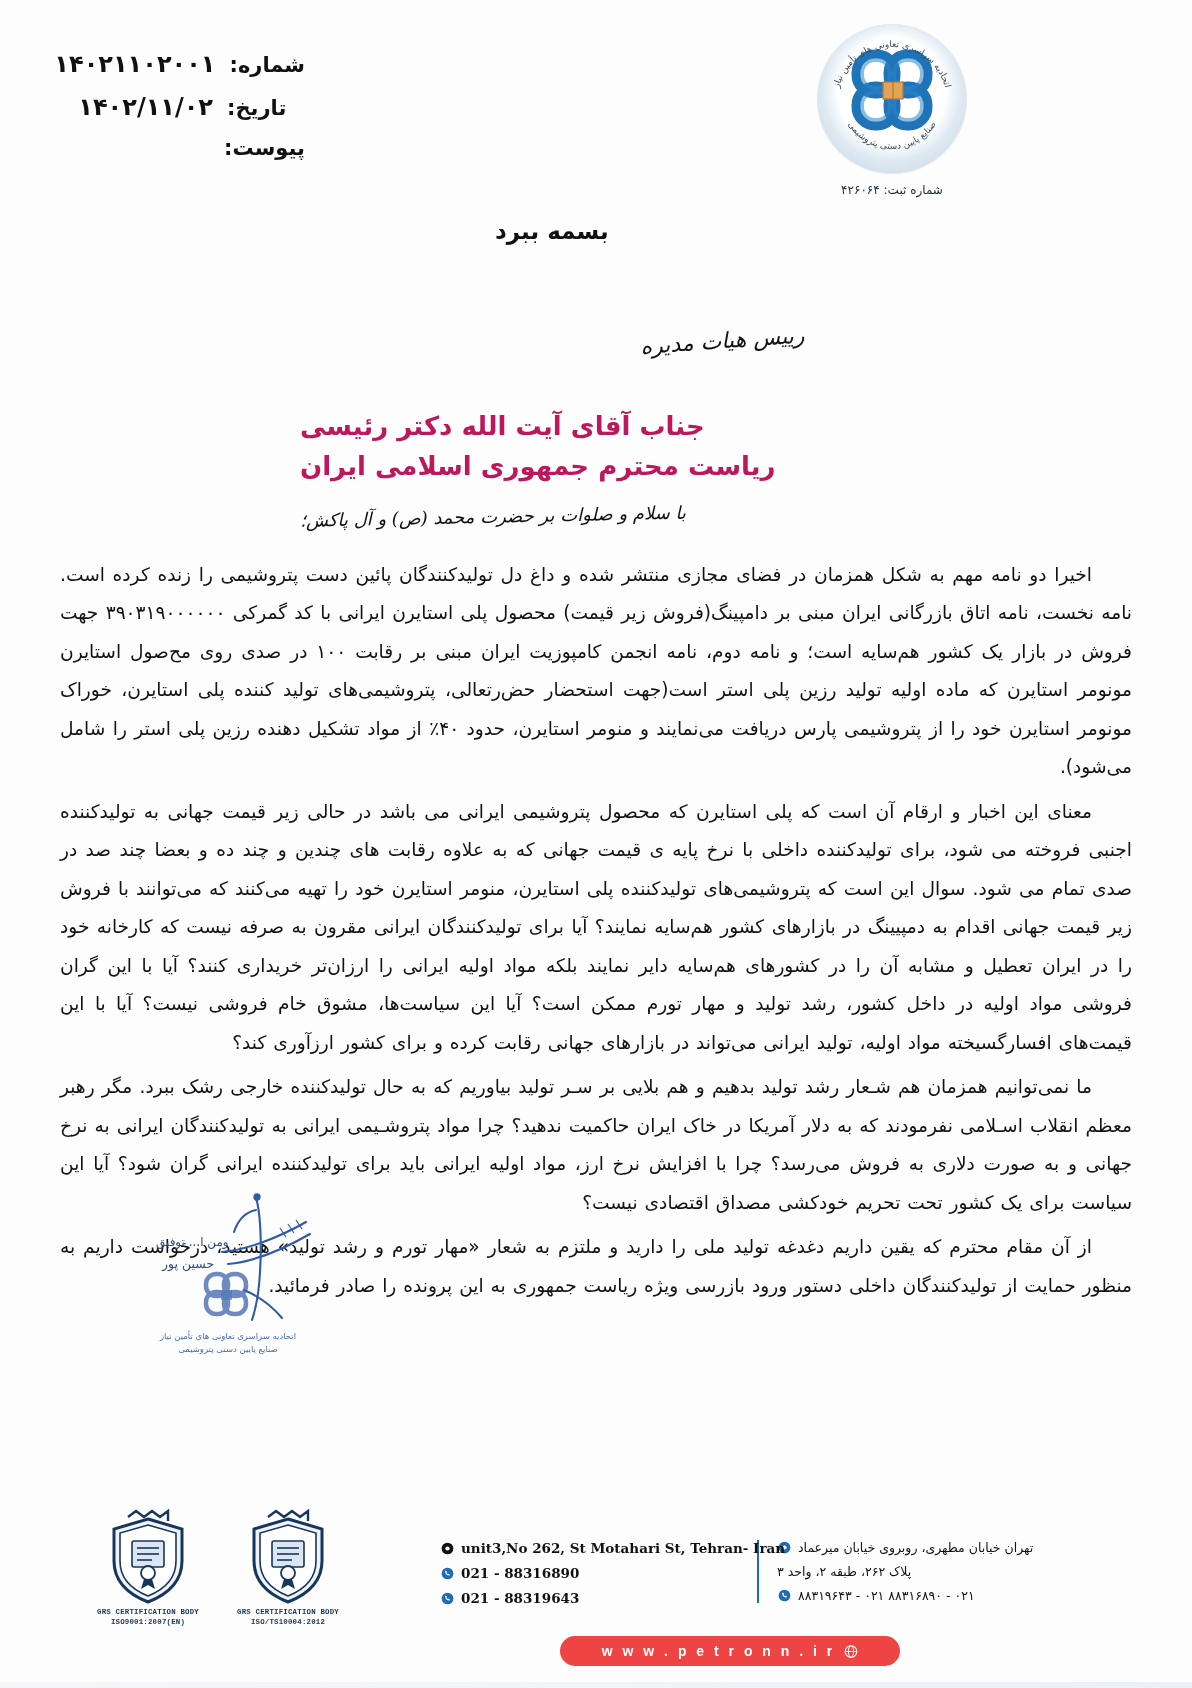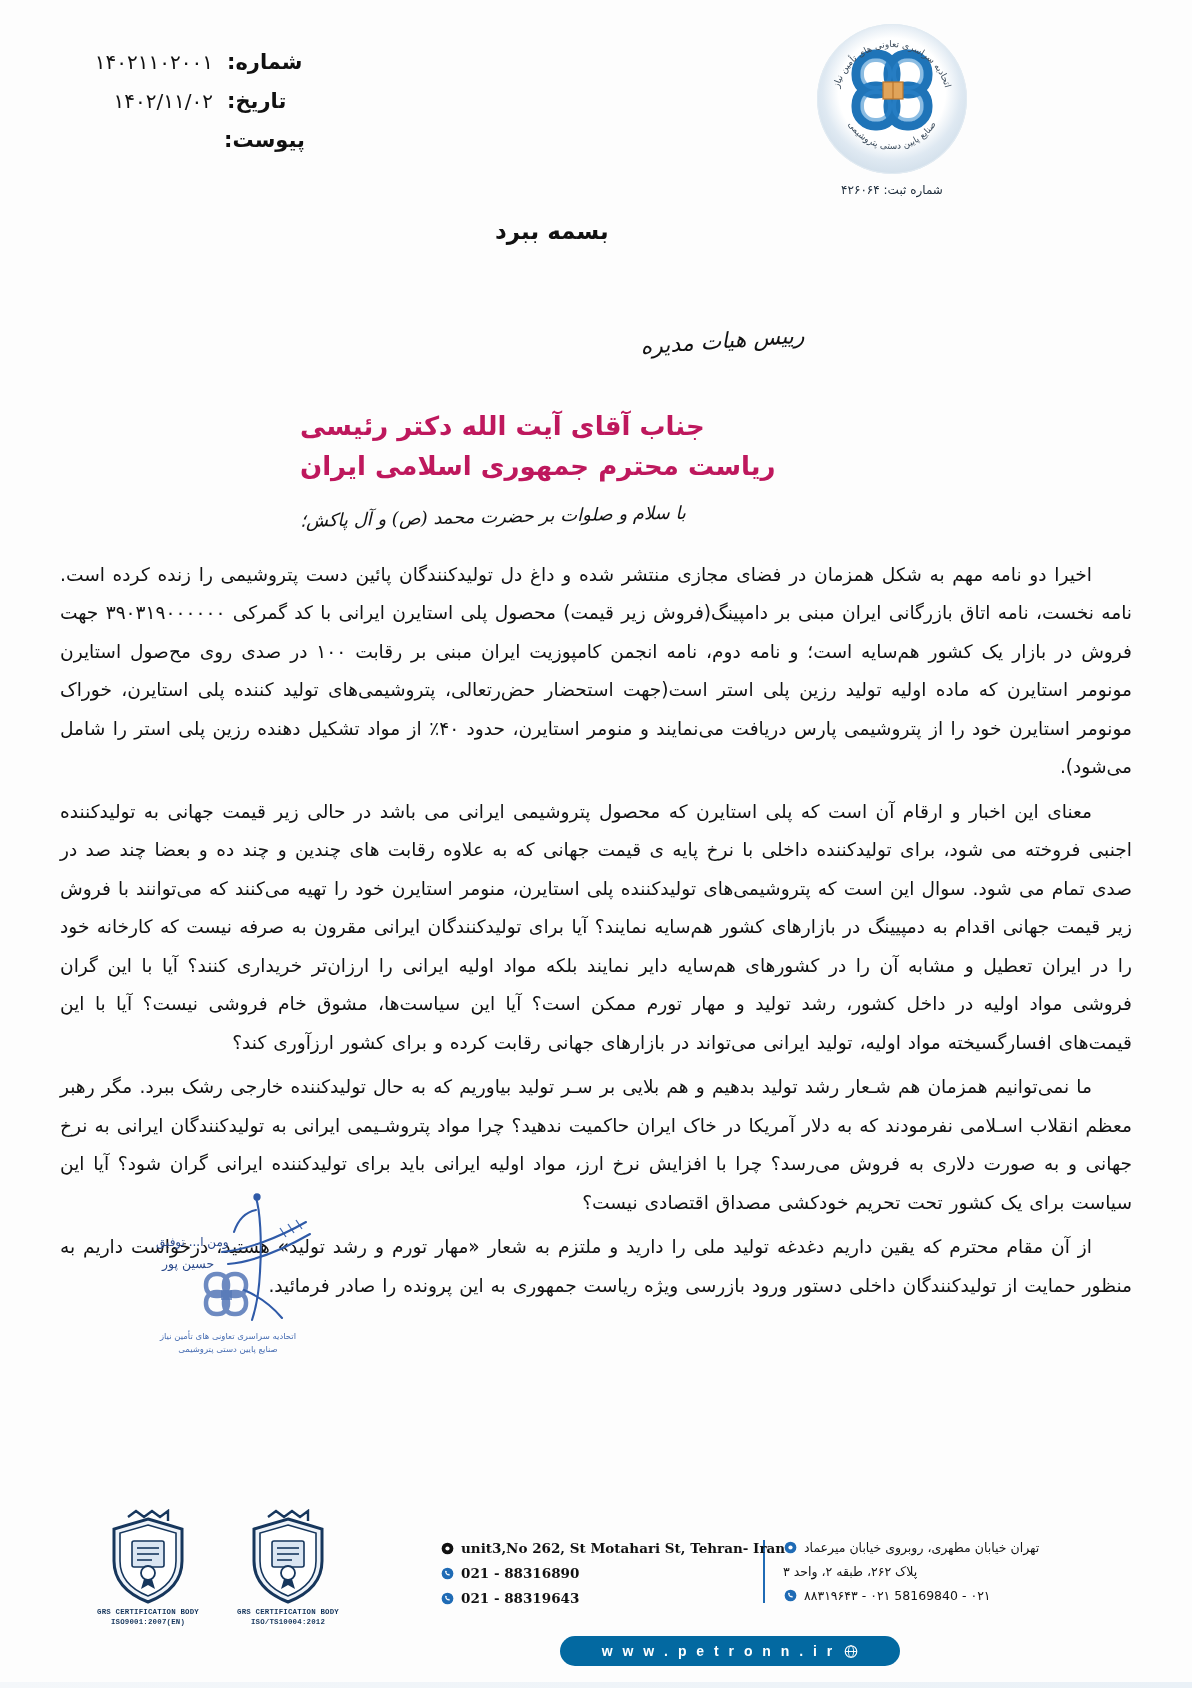--- a/index.html
+++ b/index.html
@@ -25,21 +25,21 @@
     display:flex;justify-content:flex-start;align-items:baseline;
     margin-bottom:15px;
     gap:14px;
   }
   .meta-label{
     font-size:21px;font-weight:bold;color:#111;
     width:78px;text-align:left;
     letter-spacing:0px;
   }
   .meta-value{
-    font-size:20px;font-weight:normal;color:#111;
+    font-size:24px;font-weight:bold;color:#111;
     direction:ltr;unicode-bidi:embed;
     white-space:nowrap;
     text-align:right;
   }
 
   
   .logo-block{
     position:absolute;top:24px;left:742px;width:300px;text-align:center;
   }
   .logo-ring-wrap{
@@ -166,41 +166,41 @@
   .contact-col{
     display:flex;flex-direction:column;gap:9px;
   }
   .col-fa{
     width:270px;direction:rtl;text-align:right;
     padding-left:18px;
     border-left:2px solid #1f6bb5;
   }
   .col-en{
     width:305px;direction:ltr;text-align:left;
-    padding-right:18px;
+    padding-right:12px;
   }
   .c-line{
     display:flex;align-items:center;gap:7px;
     font-size:12.5px;color:#111;
     font-family:"DejaVu Sans",sans-serif;
     white-space:nowrap;
   }
   .col-fa .c-line{justify-content:flex-end;direction:rtl;}
   .col-en .c-line{
     justify-content:flex-start;direction:ltr;
     font-family:"DejaVu Serif",serif;font-weight:bold;font-size:13.5px;
   }
   .ico{
     width:14px;height:14px;flex:0 0 14px;
     display:inline-flex;align-items:center;justify-content:center;
   }
   .web-bar{
     position:absolute;bottom:22px;left:560px;
     width:340px;height:30px;border-radius:15px;
-    background:#0369a1;
+    background:#ef4444;
     display:flex;align-items:center;justify-content:center;gap:9px;
     color:#fff;
   }
   .web-txt{
     font-family:"Liberation Sans",sans-serif;
     font-size:14px;font-weight:bold;letter-spacing:3px;direction:ltr;
   }
   .sep-strip{
     position:absolute;bottom:0;left:0;width:1192px;height:6px;
     background:linear-gradient(90deg,#f4f7fa,#eaf1f7);
@@ -367,21 +367,21 @@
             <svg width="13" height="13" viewBox="0 0 16 16">
                 <circle cx="8" cy="8" r="7.2" fill="#1f6bb5"></circle>
                 <circle cx="8" cy="8" r="2.6" fill="#fff"></circle>
               </svg>
           </span>
         </div>
         <div class="c-line">
           <span>پلاک ۲۶۲، طبقه ۲، واحد ۳</span>
         </div>
         <div class="c-line">
-          <span>۰۲۱ - 58169840      ۰۲۱ - ۸۸۳۱۹۶۴۳</span>
+          <span>۰۲۱ - ۸۸۳۱۶۸۹۰      ۰۲۱ - ۸۸۳۱۹۶۴۳</span>
           <span class="ico">
             <svg width="13" height="13" viewBox="0 0 16 16">
                 <circle cx="8" cy="8" r="7.2" fill="#1f6bb5"></circle>
                 <path d="M5 5.4c0-.5.5-1 1-.7l1 .6c.3.2.3.6.1.9l-.4.5c.5 1 1.1 1.6 2.1 2.1l.5-.4c.3-.2.7-.2.9.1l.6 1c.3.5-.2 1-.7 1C7.6 10.6 5.4 8.4 5 5.4z" fill="#fff"></path>
               </svg>
           </span>
         </div>
       </div>
 
       <div class="contact-col col-en">

